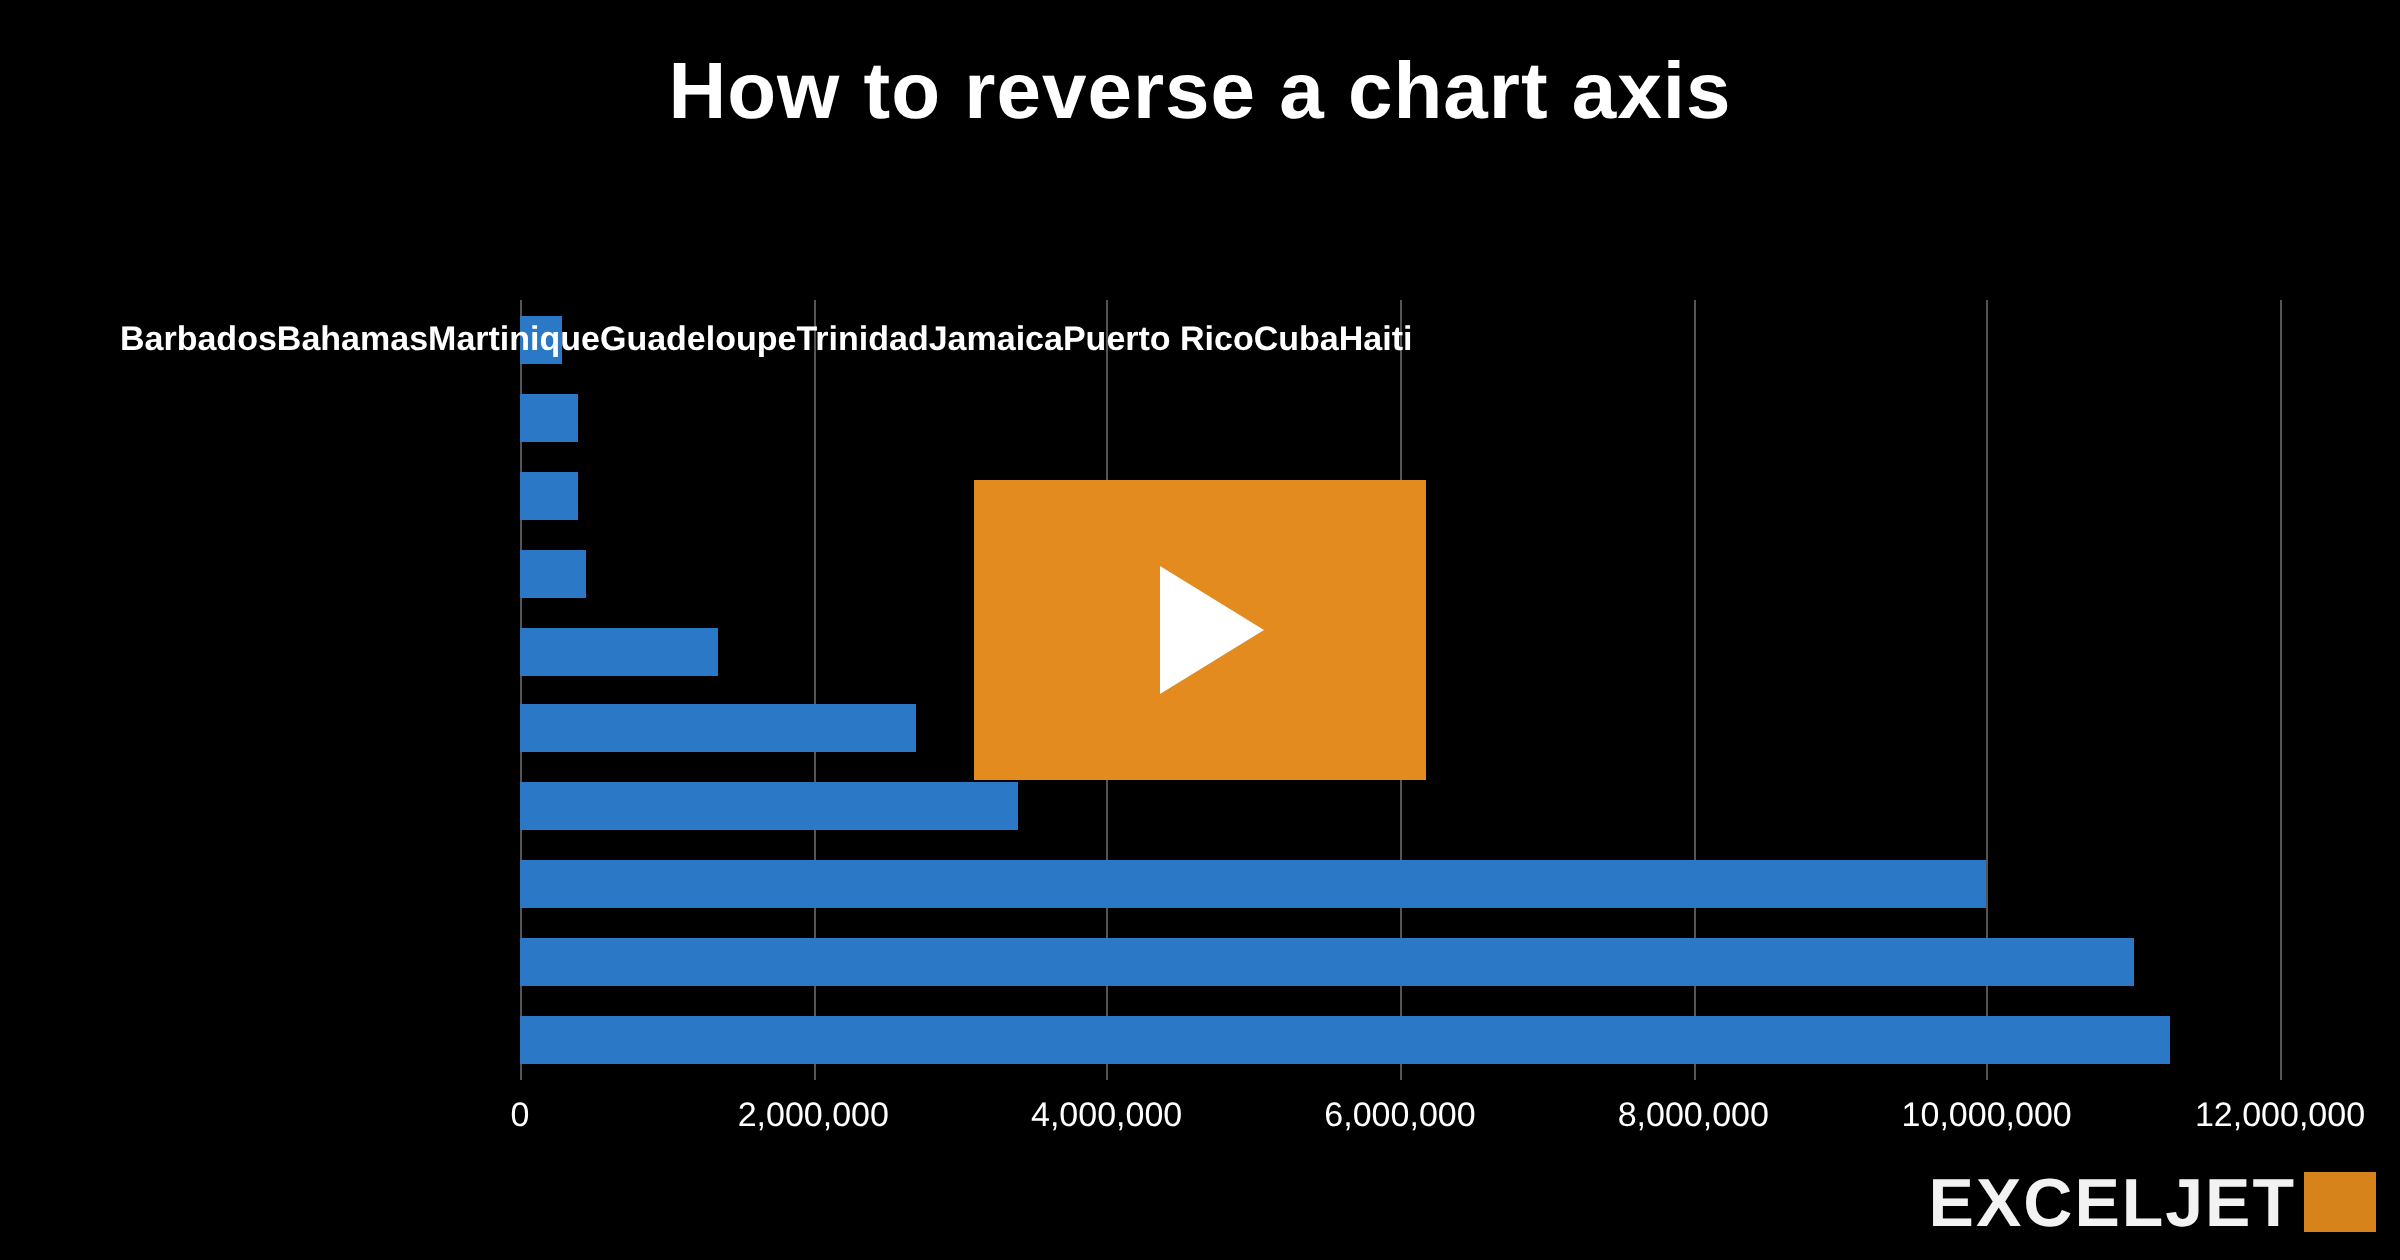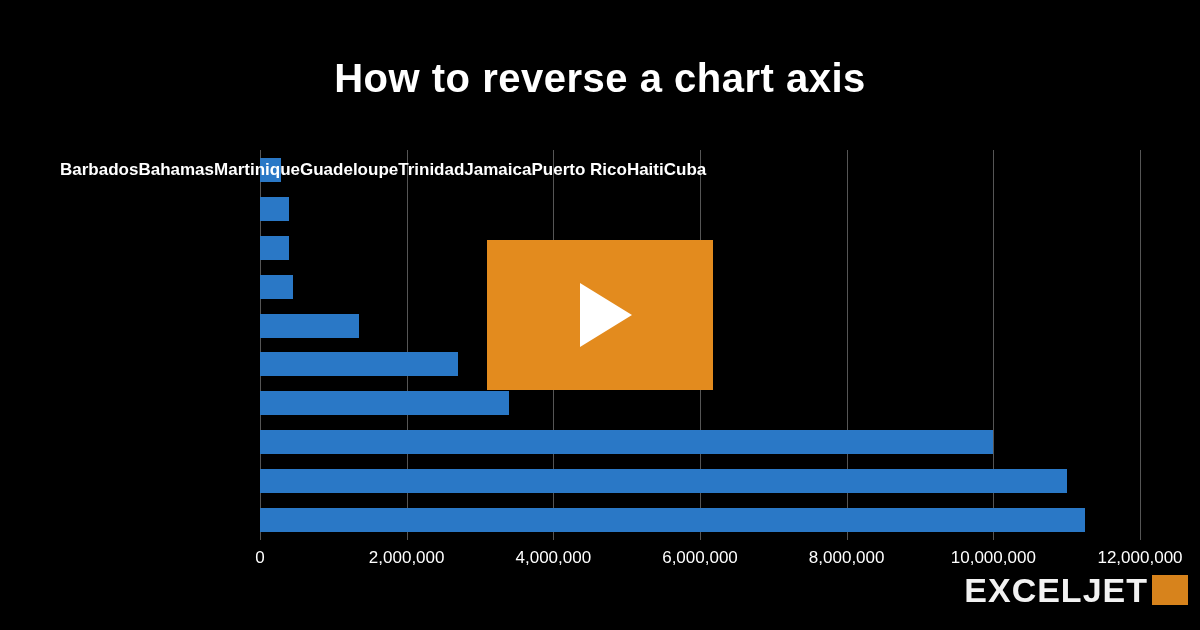--- a/index.html
+++ b/index.html
@@ -7,21 +7,21 @@
   body {
     background: #000;
     font-family: "Segoe UI", Arial, sans-serif;
     color: #fff;
     position: relative;
   }
   .title {
     text-align: center;
     font-size: 40px;
     font-weight: 700;
-    padding-top: 56px;
+    padding-top: 24px;
     padding-bottom: 20px;
     letter-spacing: 0.5px;
   }
   .chart-area {
     position: absolute;
     left: 60px;
     top: 150px;
     width: 1080px;
     height: 430px;
   }
@@ -111,21 +111,21 @@
     width: 0;
     height: 0;
     border-left: 52px solid #fff;
     border-top: 32px solid transparent;
     border-bottom: 32px solid transparent;
     margin-left: 12px;
   }
   .brand {
     position: absolute;
     right: 12px;
-    bottom: 20px;
+    bottom: 8px;
     font-size: 34px;
     font-weight: 800;
     color: #fff;
     letter-spacing: 1px;
     opacity: 0.95;
   }
   .brand-box {
     display: inline-block;
     background: #e38b1e;
     width: 36px;
@@ -188,22 +188,22 @@
   </div>
 
   <div class="y-labels" id="y-labels">
       <div class="y-label">Barbados</div>
       <div class="y-label">Bahamas</div>
       <div class="y-label">Martinique</div>
       <div class="y-label">Guadeloupe</div>
       <div class="y-label">Trinidad</div>
       <div class="y-label">Jamaica</div>
       <div class="y-label">Puerto Rico</div>
+      <div class="y-label">Cuba</div>
       <div class="y-label">Haiti</div>
-      <div class="y-label">Cuba</div>
     </div>
 
   <div class="x-labels" id="x-labels">
       <div class="x-label" style="left: 0px;">0</div>
       <div class="x-label" style="left: 146.667px;">2,000,000</div>
       <div class="x-label" style="left: 293.333px;">4,000,000</div>
       <div class="x-label" style="left: 440px;">6,000,000</div>
       <div class="x-label" style="left: 586.667px;">8,000,000</div>
       <div class="x-label" style="left: 733.333px;">10,000,000</div>
       <div class="x-label" style="left: 880px;">12,000,000</div>

